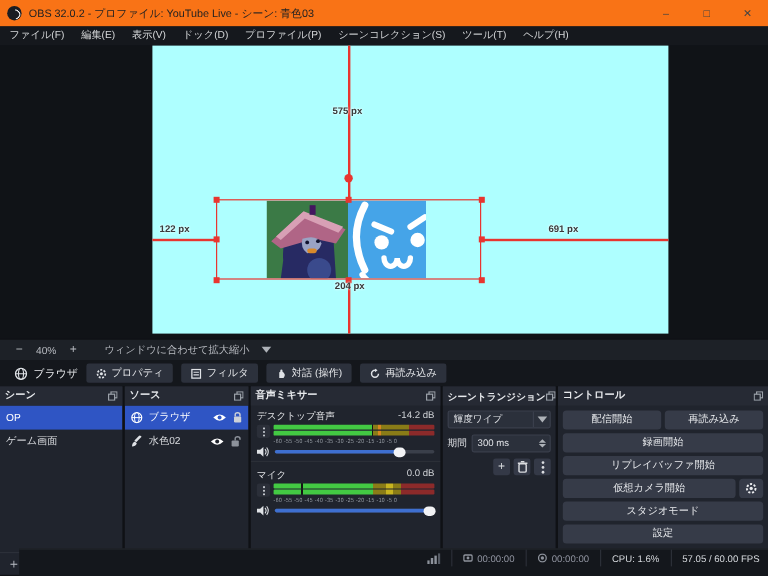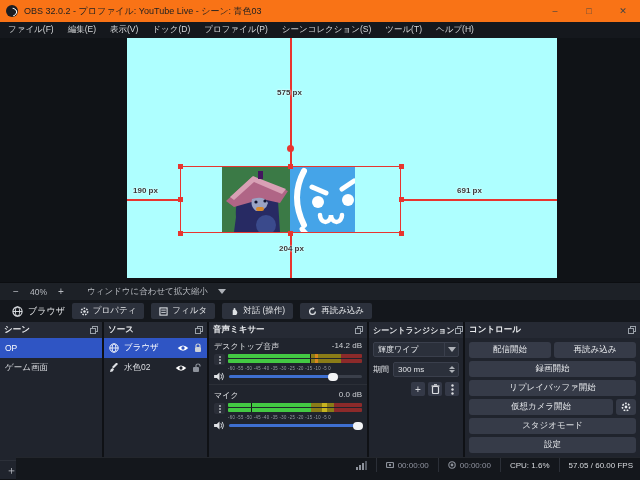--- a/index.html
+++ b/index.html
@@ -169,23 +169,23 @@
       <div class="handle" style="left:51px; top:126px;"></div>
       <div class="handle" style="left:161px; top:126px;"></div>
       <div class="handle" style="left:272px; top:126px;"></div>
       <div class="handle" style="left:51px; top:159px;"></div>
       <div class="handle" style="left:272px; top:159px;"></div>
       <div class="handle" style="left:51px; top:193px;"></div>
       <div class="handle" style="left:161px; top:193px;"></div>
       <div class="handle" style="left:272px; top:193px;"></div>
 
       <div class="px-label" style="left:150px; top:50px;">575 px</div>
-      <div class="px-label" style="left:6px; top:148px;">190 px</div>
+      <div class="px-label" style="left:6px; top:148px;">122 px</div>
       <div class="px-label" style="left:330px; top:148px;">691 px</div>
-      <div class="px-label" style="left:152px; top:206px;">204 px</div>
+      <div class="px-label" style="left:152px; top:196px;">204 px</div>
     </div>
   </div>
 
   <div class="zoombar">
     <span class="zbtn">−</span>
     <span class="zlevel">40%</span>
     <span class="zbtn">+</span>
     <span class="fit-select">
       <span>ウィンドウに合わせて拡大縮小</span>
       <span class="caret-down"></span>

